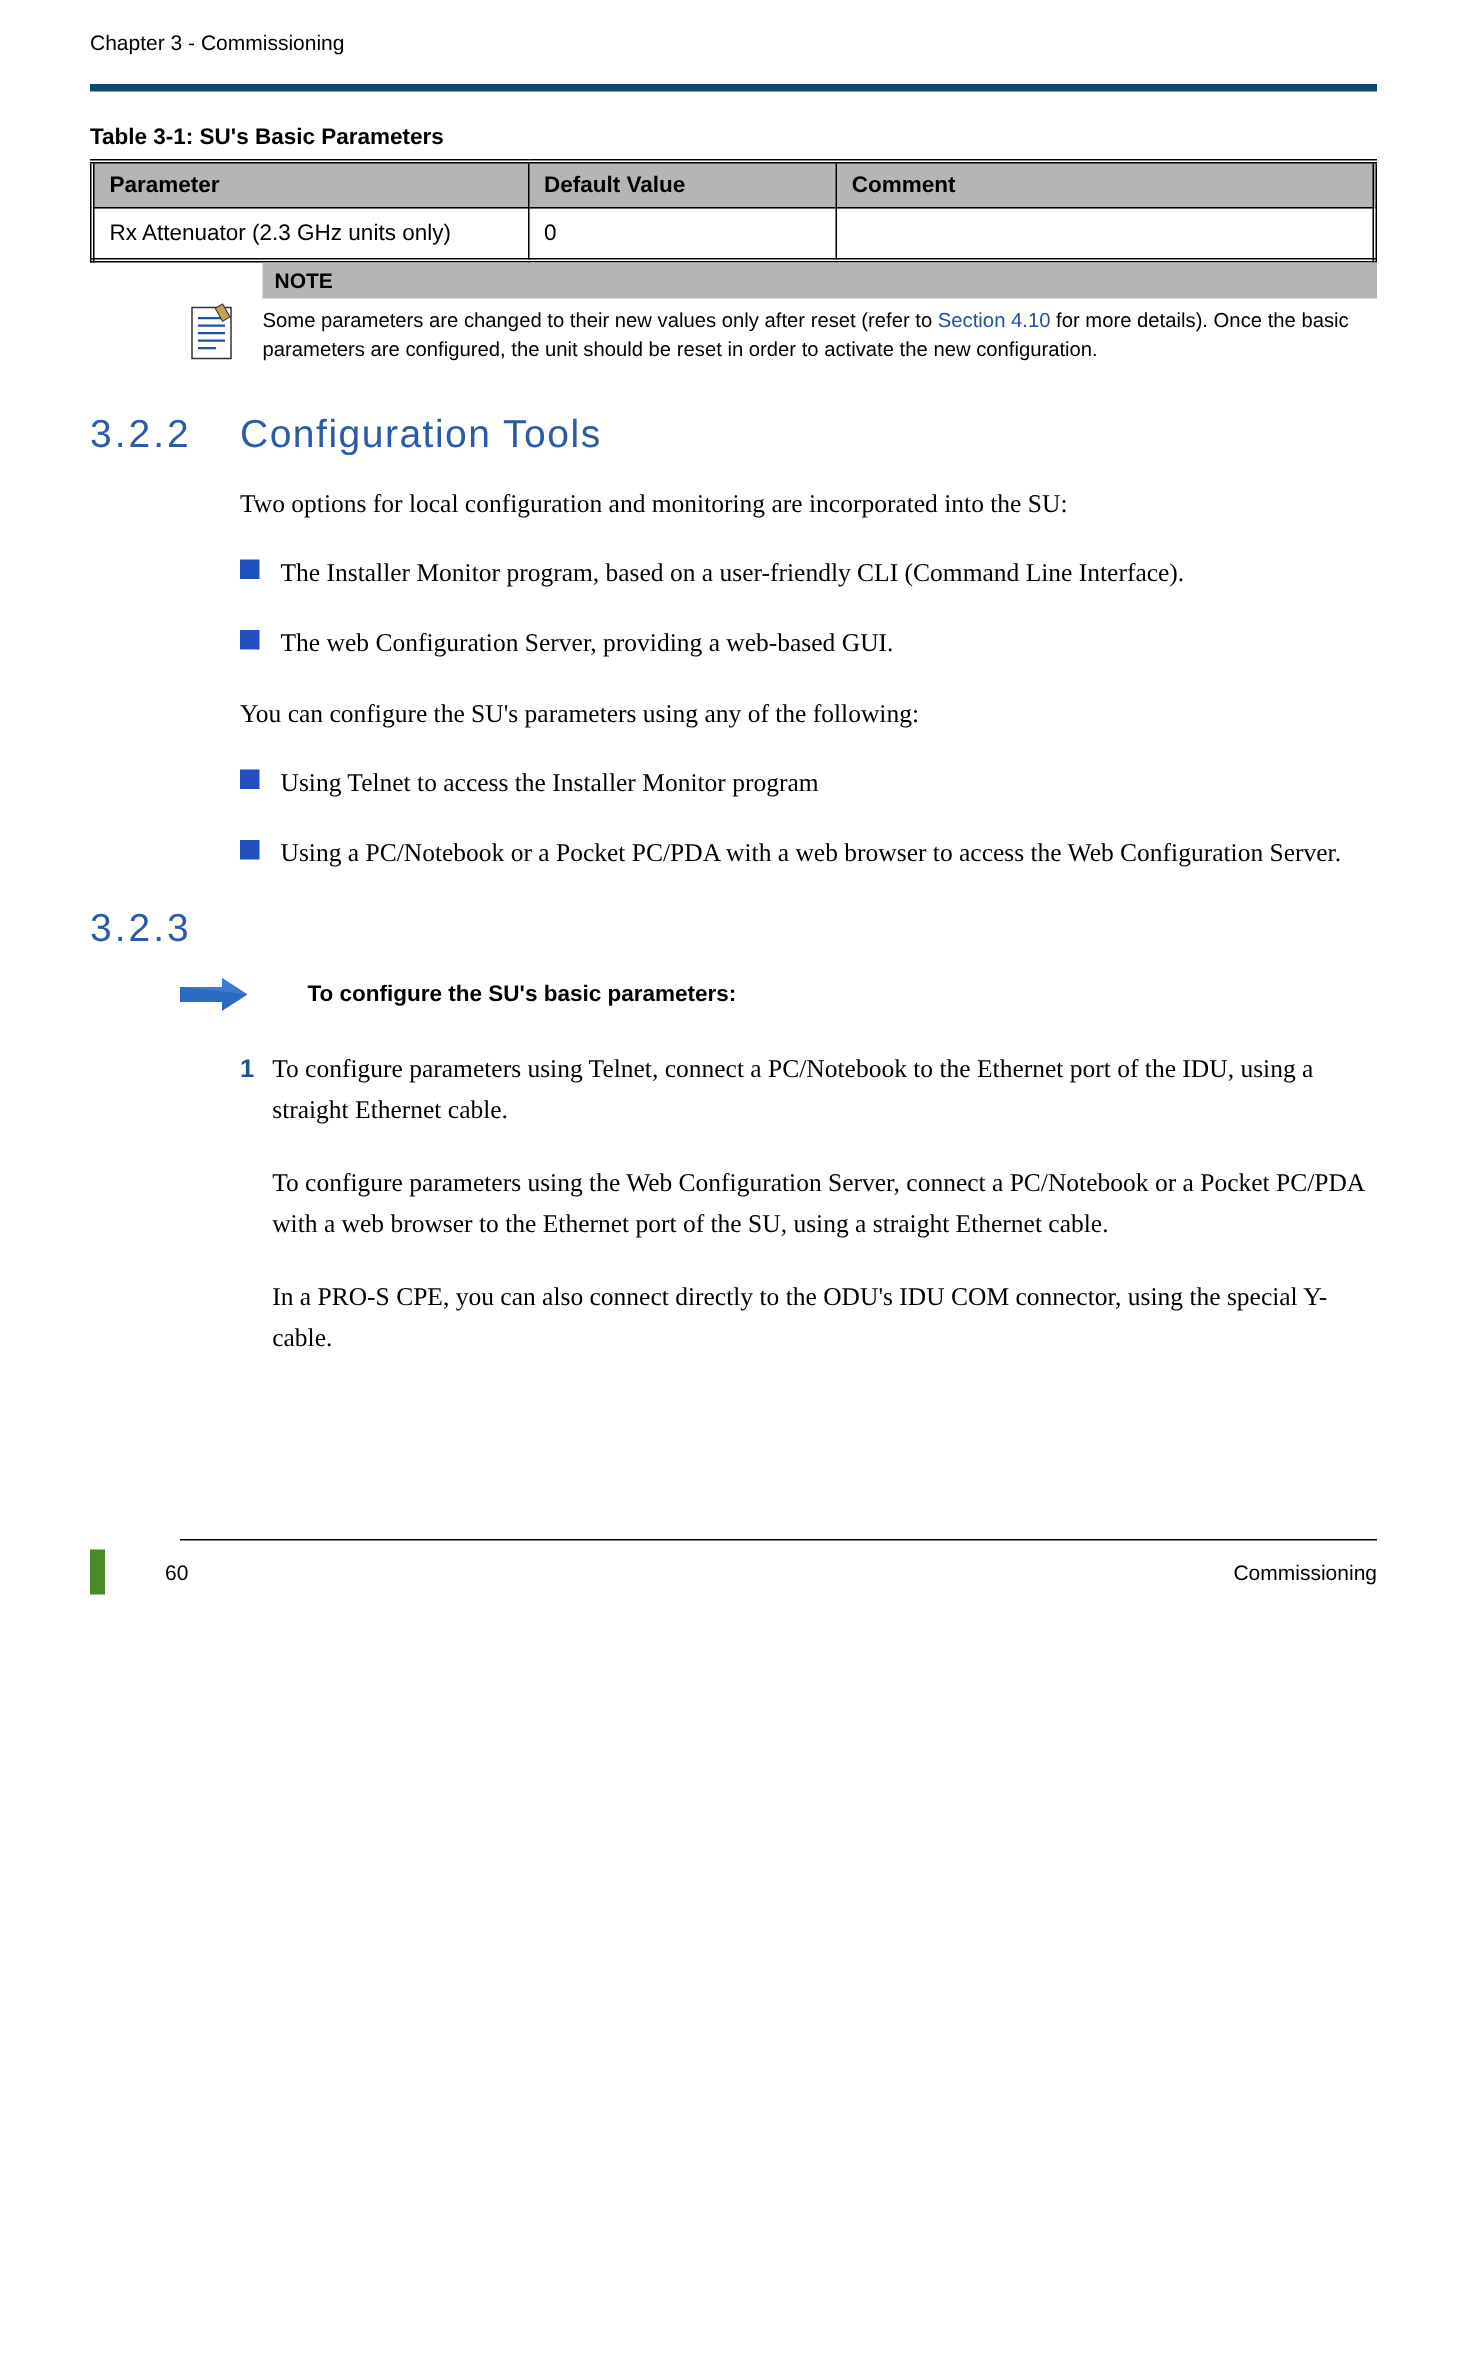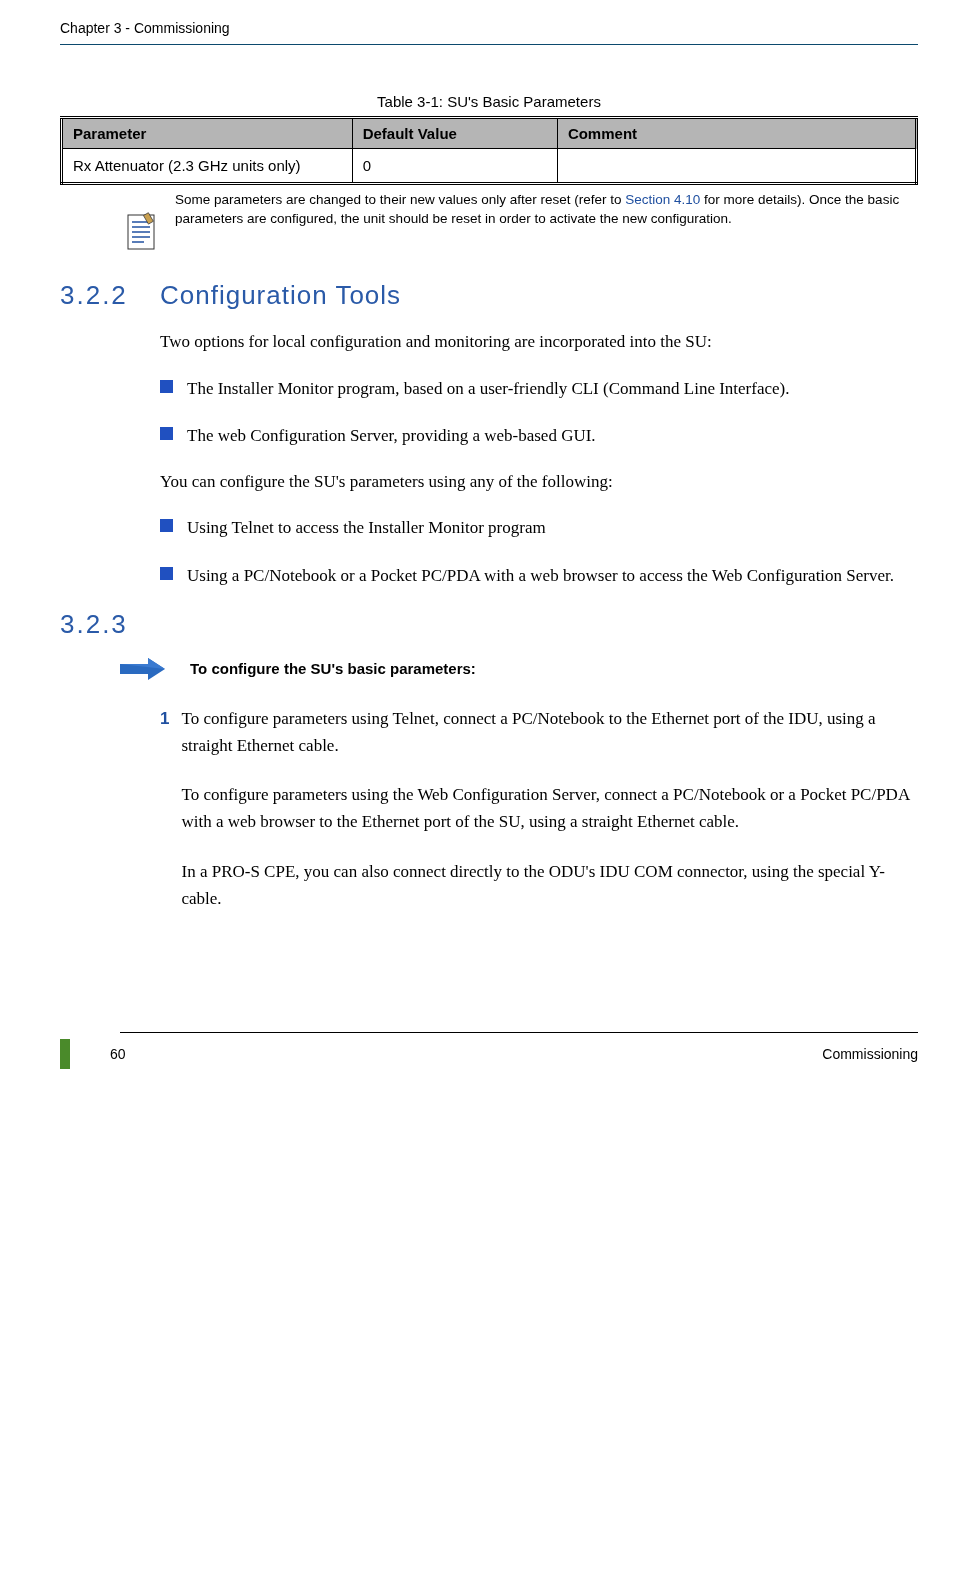--- a/index.html
+++ b/index.html
@@ -6,27 +6,27 @@
     body {
       font-family: Arial, Helvetica, sans-serif;
       background: #fff;
       width: 978px;
       margin: 0 auto;
       padding: 20px 60px 20px 60px;
       color: #000;
     }
     .page-header {
       font-size: 14px;
-      padding-bottom: 8px;
-      border-bottom: 1px solid #0c4a6e;
-      margin-bottom: 48px;
+      padding-bottom: 20px;
+      border-bottom: 5px solid #0c4a6e;
+      margin-bottom: 22px;
     }
     .table-caption {
-      text-align: center;
-      font-weight: normal;
+      text-align: left;
+      font-weight: bold;
       font-size: 15px;
       margin-bottom: 6px;
     }
     table.su-table {
       width: 100%;
       border-collapse: collapse;
       border: 3px double #000;
     }
     .su-table th {
       background: #b5b5b5;
@@ -123,21 +123,21 @@
       background: #2050c0;
       flex-shrink: 0;
       margin-top: 5px;
     }
     .bullet-text {
       flex: 1;
     }
 
     .procedure-row {
       display: flex;
-      gap: 25px;
+      gap: 40px;
       margin-left: 60px;
       margin-bottom: 25px;
       align-items: center;
     }
     .arrow-icon {
       width: 45px;
       height: 22px;
       flex-shrink: 0;
     }
     .procedure-title {
@@ -222,20 +222,21 @@
       <rect x="8" y="5" width="26" height="34" fill="#fff" stroke="#333" stroke-width="1"></rect>
       <line x1="12" y1="12" x2="30" y2="12" stroke="#2050a0" stroke-width="1.5"></line>
       <line x1="12" y1="17" x2="30" y2="17" stroke="#2050a0" stroke-width="1.5"></line>
       <line x1="12" y1="22" x2="30" y2="22" stroke="#2050a0" stroke-width="1.5"></line>
       <line x1="12" y1="27" x2="30" y2="27" stroke="#2050a0" stroke-width="1.5"></line>
       <line x1="12" y1="32" x2="24" y2="32" stroke="#2050a0" stroke-width="1.5"></line>
       <polygon points="3,2 10,9 6,13 -1,6" fill="#c9a050" stroke="#333" stroke-width="0.7" transform="translate(26,0) rotate(15)"></polygon>
     </svg>
   </div>
   <div class="note-content">
+    <div class="note-header">NOTE</div>
     <div class="note-text">
       <span>Some parameters are changed to their new values only after reset (refer to </span><span class="link">Section 4.10</span><span> for more details). Once the basic parameters are configured, the unit should be reset in order to activate the new configuration.</span>
     </div>
   </div>
 </div>
 
 <div class="section-row">
   <div class="section-num">3.2.2</div>
   <div class="section-title">Configuration Tools</div>
 </div>

